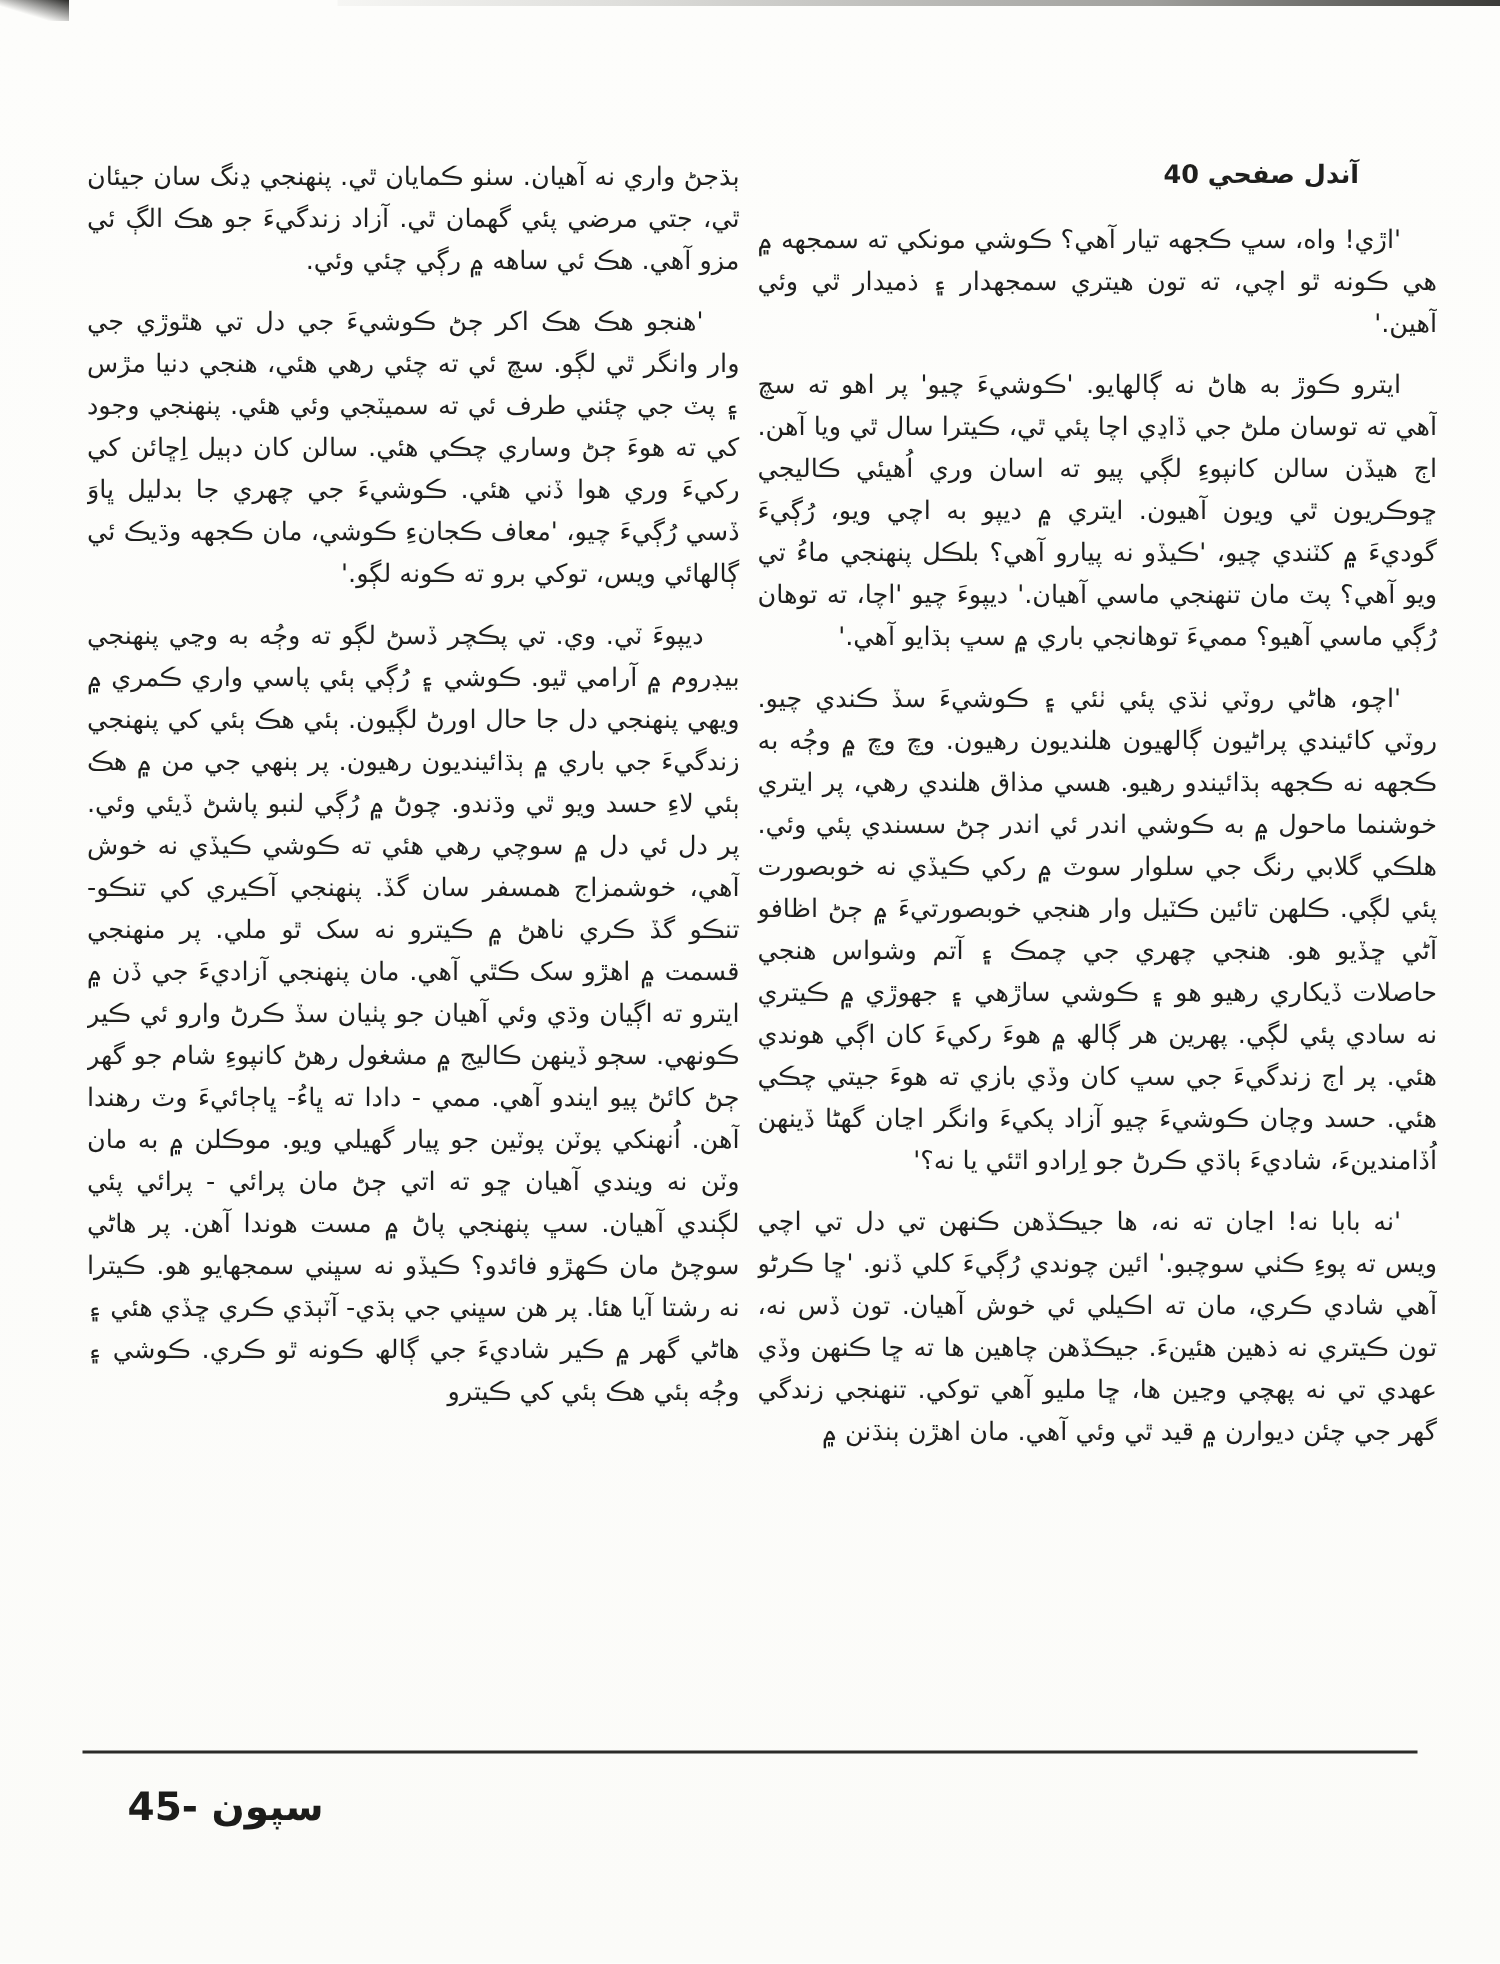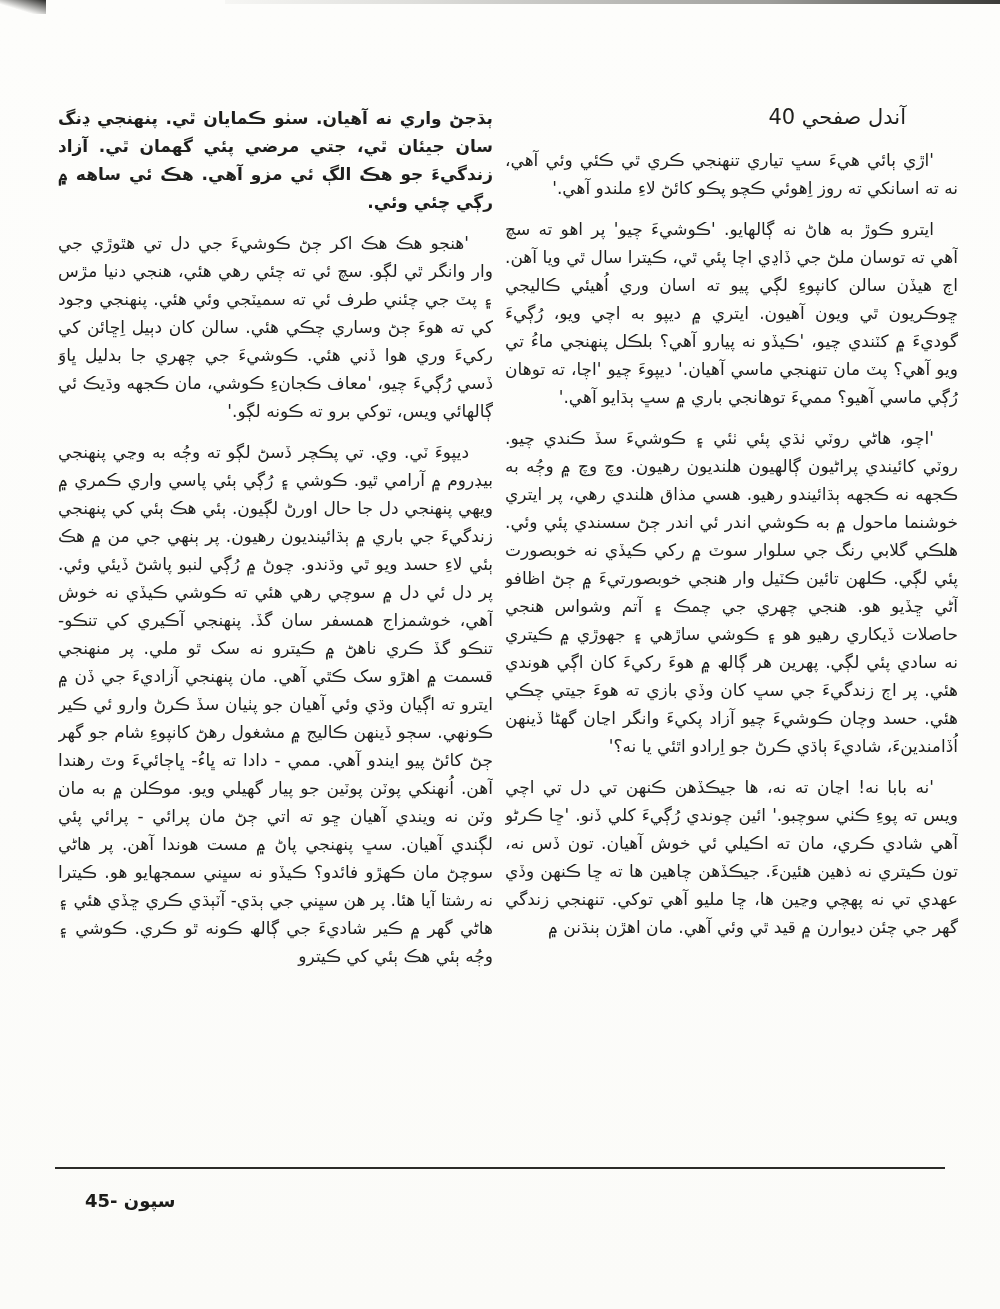--- a/index.html
+++ b/index.html
@@ -45,64 +45,64 @@
     overflow: hidden;
     font-size: 17px;
     line-height: 28px;
     text-align: justify;
     direction: rtl;
   }
   
   .col-first  { right: 42px;  width: 453px; }
   .col-second { right: 507px; width: 435px; }
   .page-header {
-    font-weight: normal;
-    font-size: 21px;
+    font-weight: bold;
+    font-size: 17px;
     line-height: 26px;
     margin: 0 0 16px 0;
     padding-right: 52px;
     letter-spacing: 0.5px;
   }
   .col p {
     margin: 0 0 13px 0;
     text-indent: 24px;
   }
-  .col p.no-indent { text-indent: 0; font-weight: bold; }
+  .col p.no-indent { text-indent: 0; }
   .footer-rule {
     position: absolute;
     top: 1167px;
     right: 55px;
     width: 890px;
     height: 2px;
     background: #2b2b28;
   }
   .page-number {
     position: absolute;
     top: 1190px;
     left: 85px;
     font-weight: bold;
-    font-size: 18px;
+    font-size: 26px;
     direction: rtl;
     color: #1c1c1a;
     letter-spacing: 1px;
   }
 </style>
 </head>
 <body>
 
 <div class="page">
 
   <div class="scan-strip-top"></div>
   <div class="scan-corner-tr"></div>
 
   <div class="content">
 
     <div class="col col-first">
       <h2 class="page-header">آندل صفحي 40</h2>
-      <p>'اڙي ٻائي هيءَ سڀ تياري تنهنجي ڪري ٿي ڪئي وئي آهي، نه ته اسانکي ته روز اِهوئي ڪچو پڪو کائڻ لاءِ ملندو آهي.'</p>
+      <p>'اڙي! واه، سڀ ڪجهه تيار آهي؟ ڪوشي مونکي ته سمجهه ۾ هي ڪونه ٿو اچي، ته تون هيتري سمجهدار ۽ ذميدار ٿي وئي آهين.'</p>
       <p>ايترو ڪوڙ به هاڻ نه ڳالهايو. 'ڪوشيءَ چيو' پر اهو ته سچ آهي ته توسان ملڻ جي ڏاڍي اچا پئي ٿي، ڪيترا سال ٿي ويا آهن. اڄ هيڏن سالن کانپوءِ لڳي پيو ته اسان وري اُهيئي ڪاليجي ڇوڪريون ٿي ويون آهيون. ايتري ۾ ديپو به اچي ويو، رُڳيءَ گوديءَ ۾ کٽندي چيو، 'ڪيڏو نه پيارو آهي؟ بلڪل پنهنجي ماءُ تي ويو آهي؟ پٽ مان تنهنجي ماسي آهيان.' ديپوءَ چيو 'اچا، ته توهان رُڳي ماسي آهيو؟ مميءَ توهانجي باري ۾ سڀ ٻڌايو آهي.'</p>
       <p>'اچو، هاڻي روٽي ٺڌي پئي ٺئي ۽ ڪوشيءَ سڏ ڪندي چيو. روٽي کائيندي پراڻيون ڳالهيون هلنديون رهيون. وچ وچ ۾ وڄُه به ڪجهه نه ڪجهه ٻڌائيندو رهيو. هسي مذاق هلندي رهي، پر ايتري خوشنما ماحول ۾ به ڪوشي اندر ئي اندر ڄڻ سسندي پئي وئي. هلڪي گلابي رنگ جي سلوار سوٽ ۾ رکي ڪيڏي نه خوبصورت پئي لڳي. ڪلهن تائين ڪٽيل وار هنجي خوبصورتيءَ ۾ ڄڻ اظافو آڻي ڇڏيو هو. هنجي چهري جي چمڪ ۽ آتم وشواس هنجي حاصلات ڏيکاري رهيو هو ۽ ڪوشي ساڙهي ۽ جهوڙي ۾ ڪيتري نه سادي پئي لڳي. پهرين هر ڳالھ ۾ هوءَ رکيءَ کان اڳي هوندي هئي. پر اڄ زندگيءَ جي سڀ کان وڏي بازي ته هوءَ جيتي چڪي هئي. حسد وچان ڪوشيءَ چيو آزاد پکيءَ وانگر اڃان گهڻا ڏينهن اُڏامندينءَ، شاديءَ ٻاڌي ڪرڻ جو اِرادو اٿئي يا نه؟'</p>
       <p>'نه بابا نه! اڃان ته نه، ها جيڪڏهن ڪنهن تي دل تي اچي ويس ته پوءِ ڪٺي سوچبو.' ائين چوندي رُڳيءَ کلي ڏنو. 'ڇا ڪرڻو آهي شادي ڪري، مان ته اڪيلي ئي خوش آهيان. تون ڏس نه، تون ڪيتري نه ذهين هئينءَ. جيڪڏهن چاهين ها ته ڇا ڪنهن وڏي عهدي تي نه پهچي وڃين ها، ڇا مليو آهي توکي. تنهنجي زندگي گهر جي چئن ديوارن ۾ قيد ٿي وئي آهي. مان اهڙن ٻنڌنن ۾</p>
     </div>
 
     <div class="col col-second">
       <p class="no-indent">ٻڌجڻ واري نه آهيان. سٺو ڪمايان ٿي. پنهنجي ڍنگ سان جيئان ٿي، جتي مرضي پئي گهمان ٿي. آزاد زندگيءَ جو هڪ الڳ ئي مزو آهي. هڪ ئي ساهه ۾ رڳي چئي وئي.</p>
       <p>'هنجو هڪ هڪ اکر ڄڻ ڪوشيءَ جي دل تي هٿوڙي جي وار وانگر ٿي لڳو. سچ ئي ته چئي رهي هئي، هنجي دنيا مڙس ۽ پٽ جي چئني طرف ئي ته سميٽجي وئي هئي. پنهنجي وجود کي ته هوءَ ڄڻ وساري چڪي هئي. سالن کان دٻيل اِڇائن کي رکيءَ وري هوا ڏني هئي. ڪوشيءَ جي چهري جا بدليل ڀاوَ ڏسي رُڳيءَ چيو، 'معاف ڪجانءِ ڪوشي، مان ڪجهه وڌيڪ ئي ڳالهائي ويس، توکي برو ته ڪونه لڳو.'</p>
       <p>ديپوءَ ٽي. وي. تي پڪچر ڏسڻ لڳو ته وڄُه به وڃي پنهنجي بيڊروم ۾ آرامي ٿيو. ڪوشي ۽ رُڳي ٻئي پاسي واري ڪمري ۾ ويهي پنهنجي دل جا حال اورڻ لڳيون. ٻئي هڪ ٻئي کي پنهنجي زندگيءَ جي باري ۾ ٻڌائينديون رهيون. پر ٻنهي جي من ۾ هڪ ٻئي لاءِ حسد ويو ٿي وڌندو. چوڻ ۾ رُڳي لنبو پاشڻ ڏيئي وئي. پر دل ئي دل ۾ سوچي رهي هئي ته ڪوشي ڪيڏي نه خوش آهي، خوشمزاج همسفر سان گڏ. پنهنجي آڪيري کي تنڪو- تنڪو گڏ ڪري ناهڻ ۾ ڪيترو نه سک ٿو ملي. پر منهنجي قسمت ۾ اهڙو سک ڪٿي آهي. مان پنهنجي آزاديءَ جي ڏن ۾ ايترو ته اڳيان وڌي وئي آهيان جو پٺيان سڏ ڪرڻ وارو ئي ڪير ڪونهي. سڄو ڏينهن ڪاليج ۾ مشغول رهڻ کانپوءِ شام جو گهر ڄڻ کائڻ پيو ايندو آهي. ممي - دادا ته ڀاءُ- ڀاڄائيءَ وٽ رهندا آهن. اُنهنکي پوٽن پوٽين جو پيار گهيلي ويو. موڪلن ۾ به مان وٽن نه ويندي آهيان ڇو ته اتي ڄڻ مان پرائي - پرائي پئي لڳندي آهيان. سڀ پنهنجي پاڻ ۾ مست هوندا آهن. پر هاڻي سوچڻ مان ڪهڙو فائدو؟ ڪيڏو نه سڀني سمجهايو هو. ڪيترا نه رشتا آيا هئا. پر هن سڀني جي ٻڌي- آٽٻڌي ڪري ڇڏي هئي ۽ هاڻي گهر ۾ ڪير شاديءَ جي ڳالھ ڪونه ٿو ڪري. ڪوشي ۽ وڄُه ٻئي هڪ ٻئي کي ڪيترو</p>
     </div>

